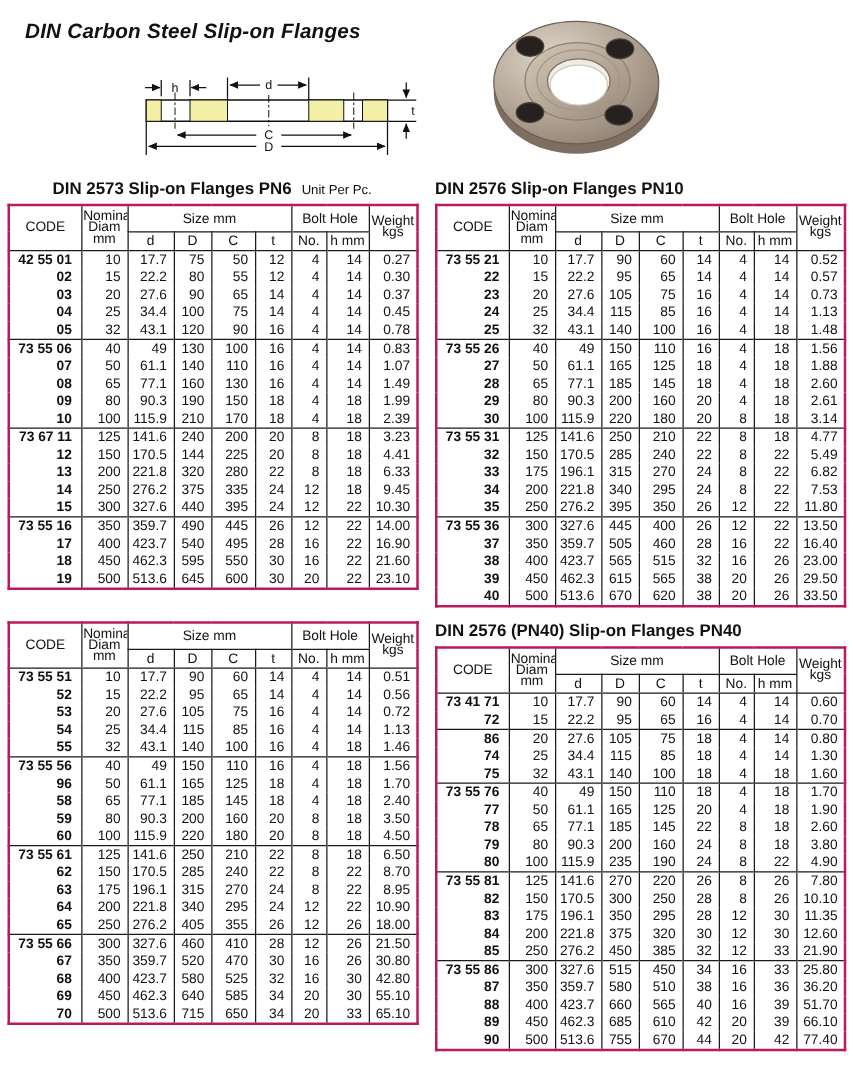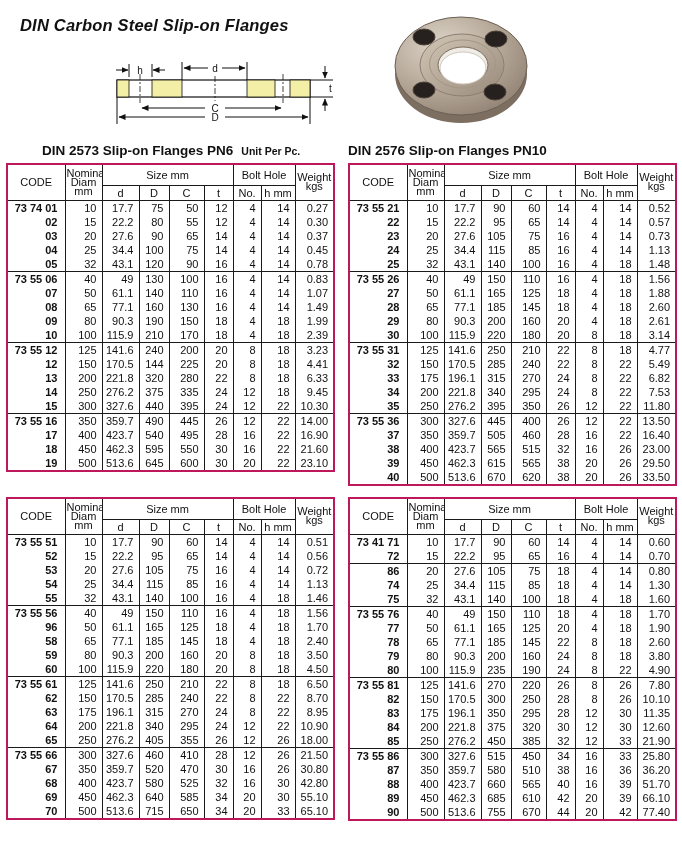--- a/index.html
+++ b/index.html
@@ -15,21 +15,21 @@
   #diagram { position:absolute; left:95px; top:50px; }
   #photo   { position:absolute; left:388px; top:2px; }
 
   .sec { position:absolute; width:330px; }
   #sec0 { left:6px;   top:143px; }
   #sec1 { left:348px; top:143px; }
   #sec2 { left:6px;   top:497px; }
   #sec3 { left:348px; top:497px; }
   .sec h2 { margin:0 0 5px 0; font-size:13.5px; font-weight:bold; white-space:nowrap; }
   #sec0 h2 { padding-left:36px; }
-  .unit { font-size:10.5px; font-weight:bold; margin-left:8px; }
+  .unit { font-size:10.5px; font-weight:normal; margin-left:8px; }
 
   table.ftable {
     border-collapse:collapse; table-layout:fixed; width:328px;
     border:2px solid #be185d; font-size:11px;
   }
   .ftable th, .ftable td { border-left:1px solid #1a1a1a; overflow:hidden; }
   .ftable thead th {
     border-bottom:1.5px solid #1a1a1a; font-weight:normal; text-align:center;
     white-space:pre-line; padding:0 1px; font-size:11px;
   }
@@ -164,21 +164,21 @@
         <th>d</th>
         <th>D</th>
         <th>C</th>
         <th>t</th>
         <th>No.</th>
         <th>h mm</th>
       </tr>
     </thead>
     <tbody>
         <tr class="group-start">
-          <td class="code">73 74 01</td>
+          <td class="code">42 55 01</td>
           <td>10</td>
           <td>17.7</td>
           <td>75</td>
           <td>50</td>
           <td>12</td>
           <td>4</td>
           <td>14</td>
           <td>0.27</td>
         </tr>
         <tr>
@@ -274,21 +274,21 @@
           <td>100</td>
           <td>115.9</td>
           <td>210</td>
           <td>170</td>
           <td>18</td>
           <td>4</td>
           <td>18</td>
           <td>2.39</td>
         </tr>
         <tr class="group-start">
-          <td class="code">73 55 12</td>
+          <td class="code">73 67 11</td>
           <td>125</td>
           <td>141.6</td>
           <td>240</td>
           <td>200</td>
           <td>20</td>
           <td>8</td>
           <td>18</td>
           <td>3.23</td>
         </tr>
         <tr>
@@ -894,20 +894,21 @@
           <td>34</td>
           <td>20</td>
           <td>33</td>
           <td>65.10</td>
         </tr>
       </tbody>
   </table>
 </section>
 
 <section class="sec" id="sec3">
+  <h2><span>DIN 2576 (PN40) Slip-on Flanges PN40</span></h2>
   <table class="ftable">
     <colgroup>
         <col style="width:58px">
         <col style="width:37px">
         <col style="width:37px">
         <col style="width:30px">
         <col style="width:35px">
         <col style="width:29px">
         <col style="width:28px">
         <col style="width:34px">

